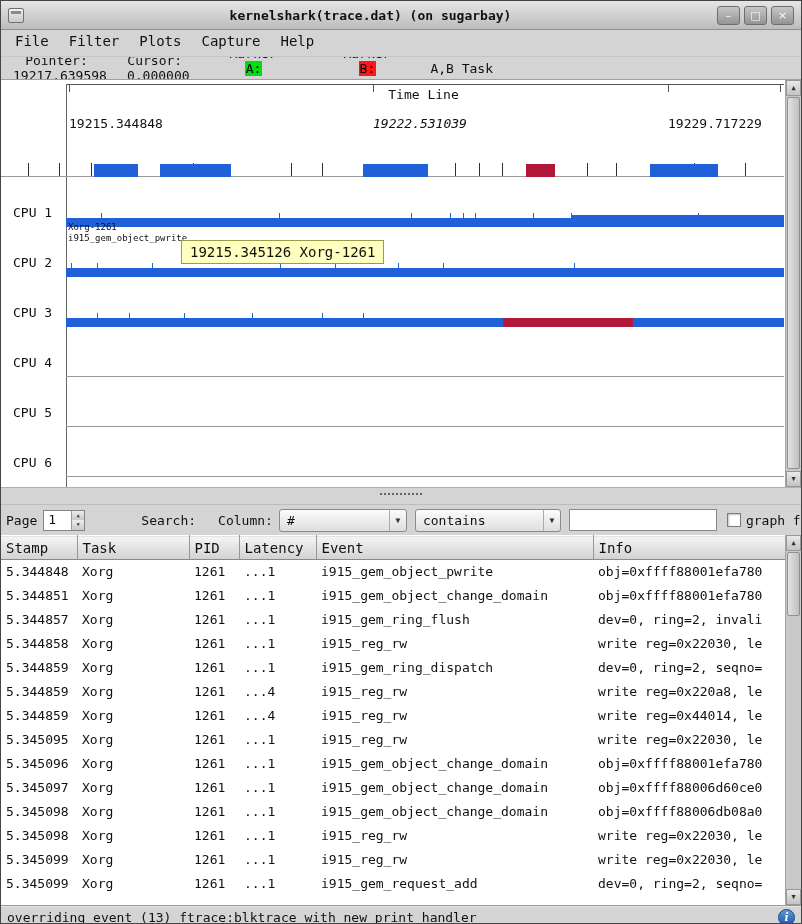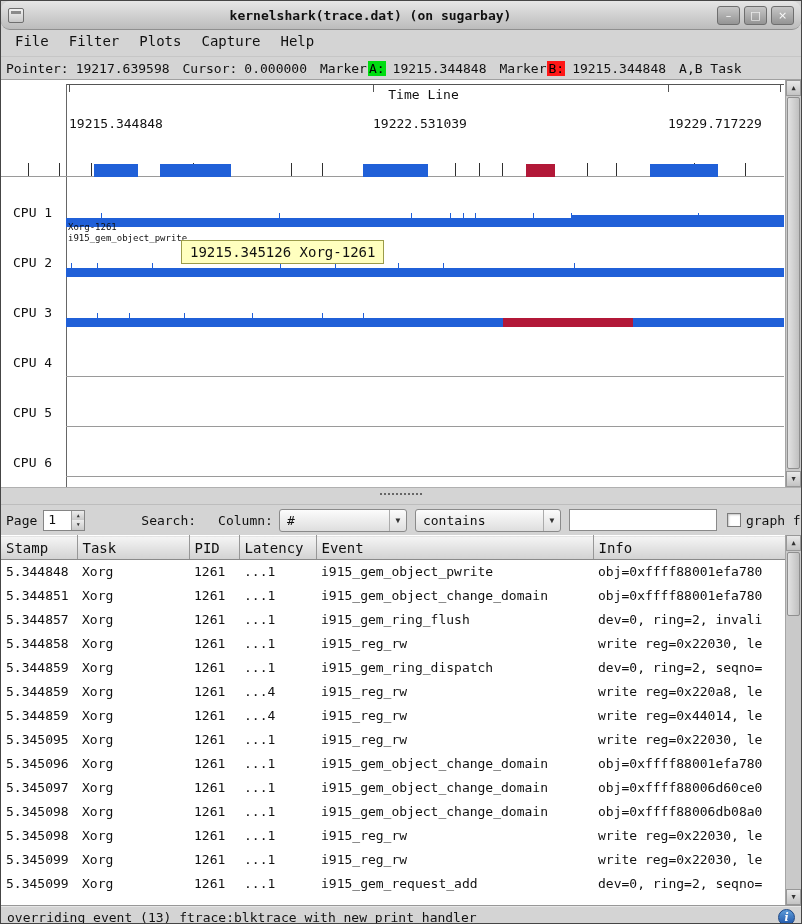--- a/index.html
+++ b/index.html
@@ -1,46 +1,46 @@
 <!DOCTYPE html>
 <html><head>
 <meta charset="utf-8">
 <style>
   html,body{margin:0;padding:0;}
   body{font-family:"DejaVu Sans Mono",monospace;background:#9c9c9c;}
   *{box-sizing:border-box;}
   .window{width:802px;height:924px;border:1px solid #454545;background:#d4d4d4;position:relative;overflow:hidden;}
 
   
-  .titlebar{height:29px;display:flex;align-items:center;gap:4px;padding:0 7px;background:linear-gradient(#e6e6e6,#bcbcbc);border-bottom:1px solid #8f8f8f;border-radius:9px;}
+  .titlebar{height:29px;display:flex;align-items:center;gap:4px;padding:0 7px;background:linear-gradient(#e6e6e6,#bcbcbc);border-bottom:1px solid #8f8f8f;}
   .app-icon{width:16px;height:15px;border:1px solid #6f6f6f;border-radius:2px;background:linear-gradient(#f2f2f2,#c8c8c8);position:relative;flex:0 0 auto;}
   .app-icon::after{content:"";position:absolute;left:2px;right:2px;top:2px;height:3px;background:#8a8a8a;}
   .title{flex:1;text-align:center;font-weight:bold;font-size:13px;color:#111;overflow:hidden;white-space:nowrap;}
   .win-btn{width:23px;height:19px;border:1px solid #6e6e6e;border-radius:3px;background:linear-gradient(#c6c6c6,#949494);color:#fafafa;font-size:11px;line-height:17px;text-align:center;font-family:"DejaVu Sans",sans-serif;flex:0 0 auto;}
 
   
   .menubar{height:27px;display:flex;align-items:stretch;padding:0 4px;font-size:14px;color:#111;border-bottom:1px solid #c6c6c6;}
   .menu-item{padding:2px 10px;line-height:19px;}
 
   
   .pointerbar{height:23px;border-bottom:1px solid #a0a0a0;display:flex;align-items:center;padding:0 5px;font-size:13px;white-space:nowrap;overflow:hidden;color:#111;background:#d4d4d4;}
-  .pb-group{margin-right:13px;display:flex;align-items:center;}
+  .pb-group{margin-right:13px;display:flex;align-items:center;flex-direction:column;}
   .pb-val{margin-left:7px;}
   .chip{padding:0 1px;margin-left:1px;color:#000;}
   .chip-a{background:#00dd11;}
   .chip-b{background:#ff1717;}
 
   
   .graph-area{position:relative;height:408px;background:#fff;border-bottom:1px solid #b0b0b0;}
   .axis-topline{position:absolute;left:65px;right:17px;top:4px;height:1px;background:#555;}
   .axis-tick-mark{position:absolute;top:4px;width:1px;height:8px;background:#555;}
   .atm1{left:68px;} .atm2{left:372px;} .atm3{left:667px;} .atm4{left:779px;}
   .graph-title{position:absolute;left:65px;width:715px;top:7px;text-align:center;font-size:13px;color:#111;}
   .axis-label{position:absolute;top:36px;font-size:13px;color:#111;}
-  .al1{left:68px;} .al2{left:372px;} .al3{left:667px;}
+  .al1{left:68px;} .al2{left:372px;font-style:italic;} .al3{left:667px;}
   .v-border{position:absolute;left:65px;top:4px;bottom:0;width:1px;background:#666;}
   #cpu-rows{position:absolute;left:0;top:58px;right:0;}
   .cpu-row{height:50px;display:flex;}
   .cpu-label{width:65px;padding-left:12px;font-size:13px;line-height:50px;color:#111;}
   .cpu-plot{position:relative;flex:1;margin-right:17px;}
   .baseline{position:absolute;left:0;right:0;top:38px;height:1px;background:#9a9a9a;}
   .evt-tick{position:absolute;top:25px;width:1px;height:13px;}
   .task-bar{position:absolute;}
   .hover-label{position:absolute;left:67px;top:142px;font-size:9px;line-height:11px;color:#111;z-index:4;}
   .tooltip{position:absolute;left:180px;top:160px;background:#ffffbf;border:1px solid #9b9b4a;padding:3px 8px;font-size:14px;color:#111;z-index:5;white-space:nowrap;}

